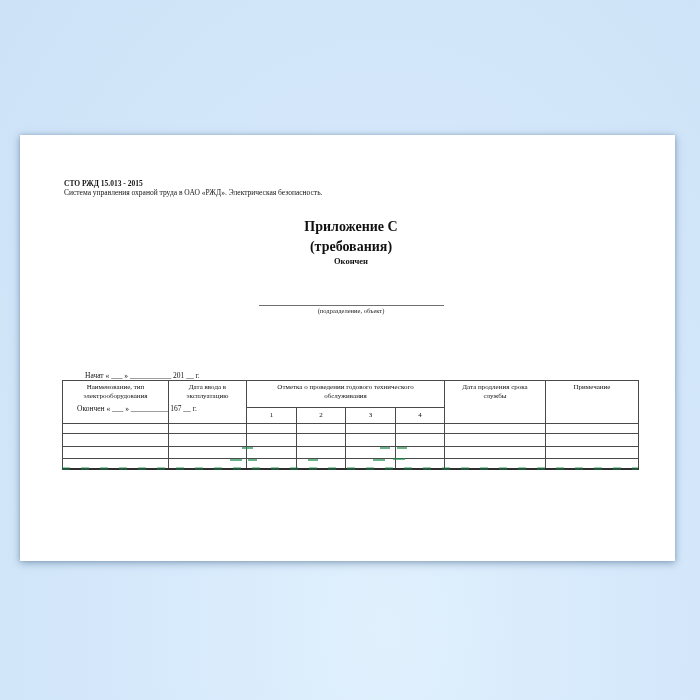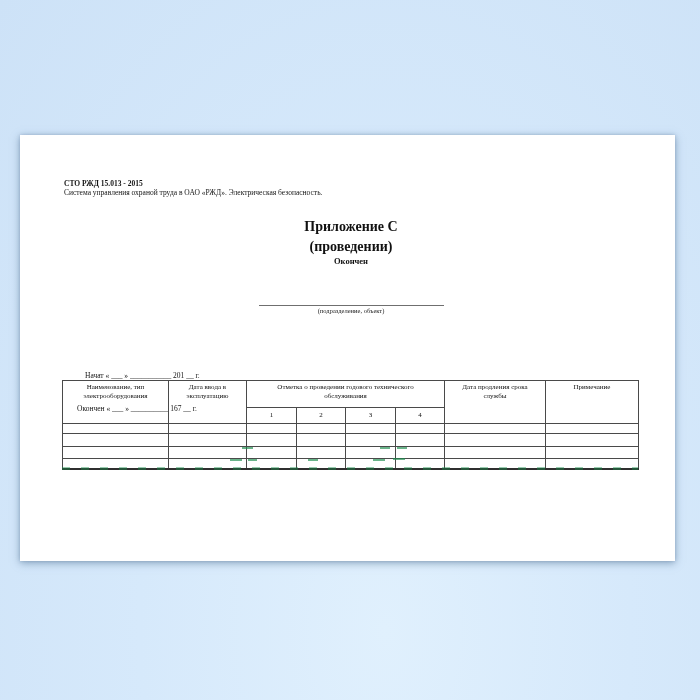--- a/index.html
+++ b/index.html
@@ -85,21 +85,21 @@
 <div class="stage">
   <div class="page">
 
     <div class="doc-header">
       <div class="std-code">СТО РЖД 15.013 - 2015</div>
       <div class="std-line">Система управления охраной труда в ОАО «РЖД». Электрическая безопасность.</div>
     </div>
 
     <div class="appendix">
       <div>Приложение С</div>
-      <div>(проведении)</div>
+      <div>(требования)</div>
     </div>
 
     <div class="journal-title">
       <div>Окончен</div>
     </div>
 
     <div class="subdivision">
       <div class="subdivision-line"></div>
       <div class="subdivision-caption">(подразделение, объект)</div>
     </div>

